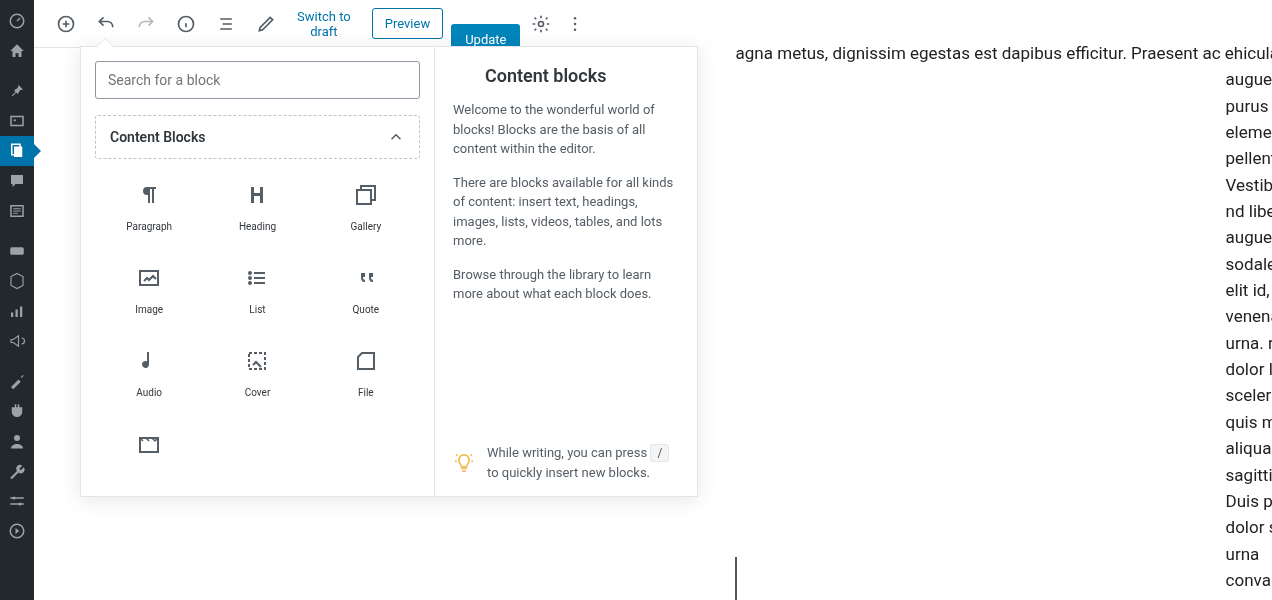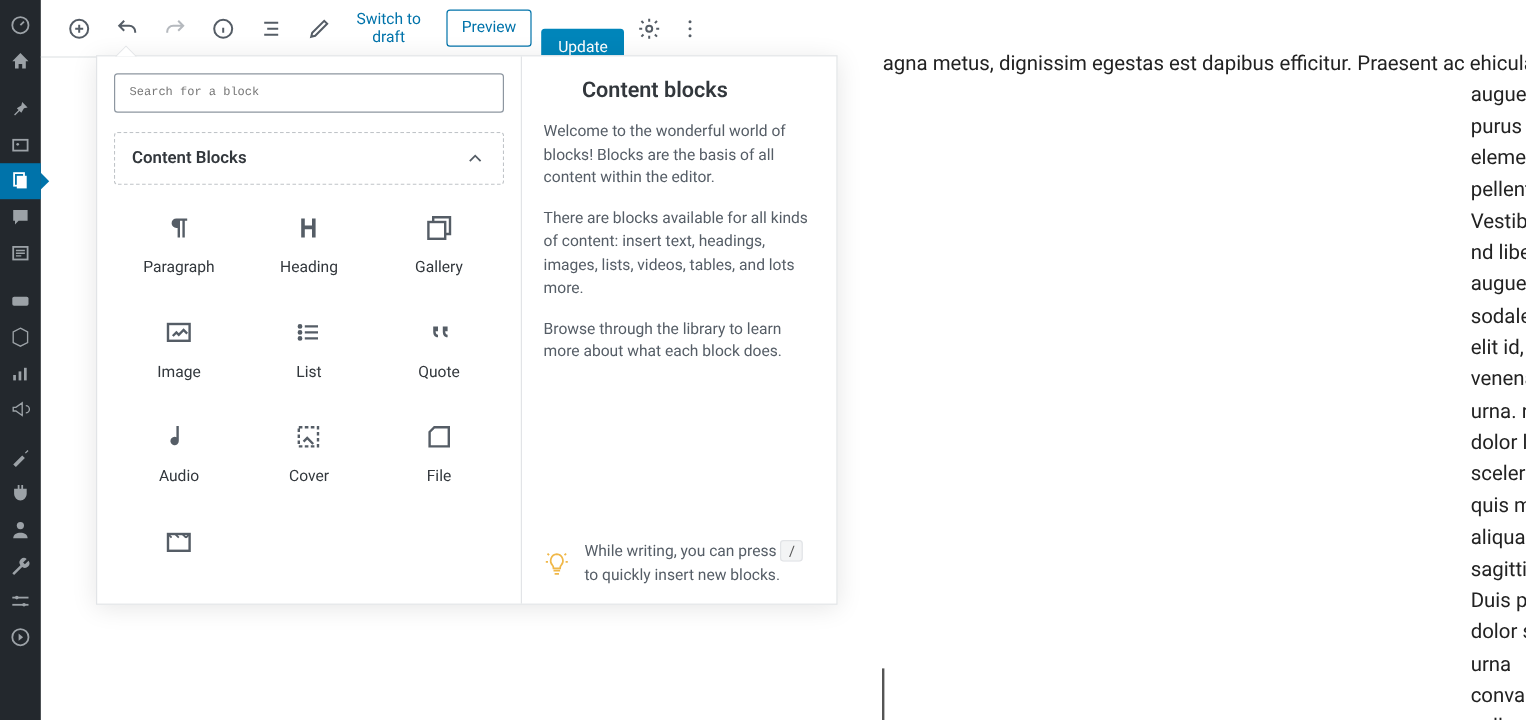--- a/index.html
+++ b/index.html
@@ -38,27 +38,27 @@
 .add-below { width: 24px; height: 24px; border: 1px solid #555d66; border-radius: 50%; display: flex; align-items: center; justify-content: center; color: #555d66; position: absolute; right: 8px; top: 500px; cursor: pointer; }
 
 
 .green-badge { position: absolute; right: 158px; top: 142px; width: 22px; height: 22px; border-radius: 50%; background: #1abc9c; display: flex; align-items: center; justify-content: center; color: #fff; font-size: 12px; font-weight: bold; }
 
 
 .inserter { position: absolute; left: 46px; top: 46px; width: 618px; background: #fff; border: 1px solid #e2e4e7; box-shadow: 0 3px 20px rgba(0,0,0,0.1); display: flex; z-index: 50; font-family: -apple-system, sans-serif; }
 .inserter::before { content: ""; position: absolute; top: -8px; left: 16px; width: 0; height: 0; border-left: 8px solid transparent; border-right: 8px solid transparent; border-bottom: 8px solid #fff; }
 .inserter::after { content: ""; position: absolute; top: -9px; left: 15px; width: 0; height: 0; border-left: 9px solid transparent; border-right: 9px solid transparent; border-bottom: 9px solid #e2e4e7; z-index: -1; }
 .ins-left { width: 354px; padding: 14px; border-right: 1px solid #e2e4e7; }
-.ins-search { width: 100%; border: 1px solid #8d96a0; border-radius: 3px; padding: 10px 12px; font-size: 10px; color: #000000; font-family: Liberation Mono, monospace; }
+.ins-search { width: 100%; border: 1px solid #8d96a0; border-radius: 3px; padding: 10px 12px; font-size: 14px; color: #000000; }
 .ins-cat { margin-top: 16px; border: 1px dashed #c0c4c8; border-radius: 3px; padding: 12px 14px; display: flex; justify-content: space-between; align-items: center; cursor: pointer; }
 .ins-cat-title { font-size: 14px; font-weight: 600; color: #32373c; }
 .block-grid { display: grid; grid-template-columns: repeat(3, 1fr); gap: 8px 0; margin-top: 10px; }
 .block-item { display: flex; flex-direction: column; align-items: center; justify-content: center; gap: 14px; padding: 14px 0 12px; cursor: pointer; color: #32373c; }
 .block-item svg { width: 24px; height: 24px; color: #555d66; }
-.block-label { font-size: 13px; color: #32373c; }
+.block-label { font-size: 10px; color: #32373c; }
 .ins-right { flex: 1; padding: 18px 18px 14px; display: flex; flex-direction: column; }
 .ins-right h2 { font-size: 18px; font-weight: 600; color: #32373c; margin-bottom: 14px; margin-left: 32px; }
 .ins-right p { font-size: 13px; color: #555d66; line-height: 1.5; margin-bottom: 14px; }
 .tip { margin-top: auto; display: flex; gap: 12px; align-items: center; font-size: 13px; color: #555d66; line-height: 1.5; }
 .tip svg { width: 22px; height: 22px; color: #f0b849; flex-shrink: 0; }
 .tip kbd { background: #f3f4f5; border: 1px solid #e2e4e7; border-radius: 3px; padding: 1px 6px; font-family: inherit; font-size: 12px; color: #555; }
 
 .chev { width:18px; height:18px; color:#555d66; }
 </style>
 </head>

